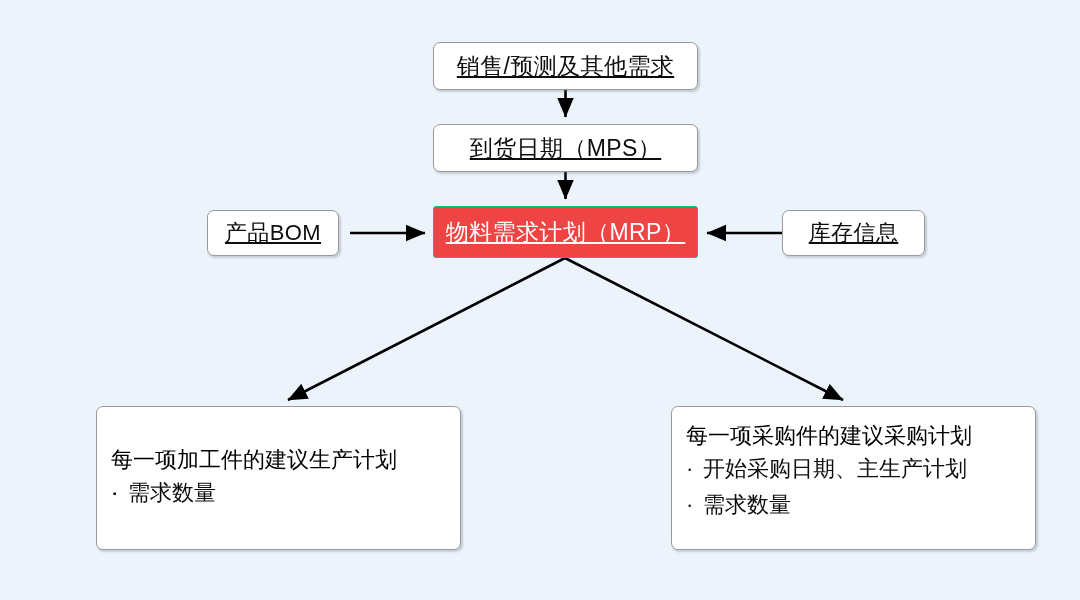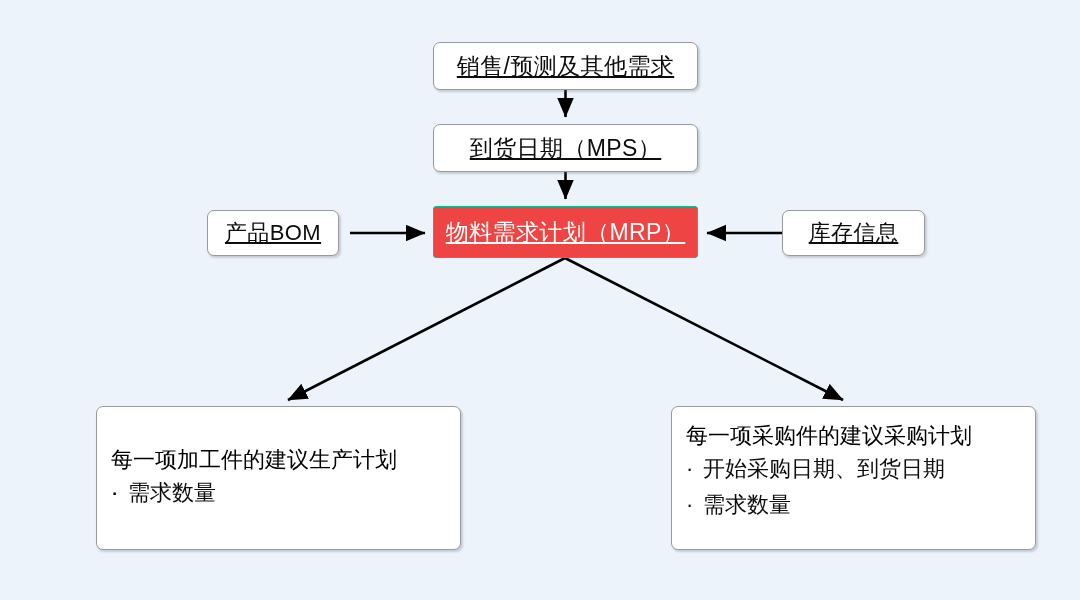--- a/index.html
+++ b/index.html
@@ -200,21 +200,21 @@
         <span>需求数量</span>
       </li>
     </ul>
   </div>
 
   <div class="node" id="node-purch-plan">
     <div class="detail-head">每一项采购件的建议采购计划</div>
     <ul class="detail-list">
       <li>
         <span class="bullet-dot">·</span>
-        <span>开始采购日期、到货日期</span>
+        <span>开始采购日期、主生产计划</span>
       </li>
       <li>
         <span class="bullet-dot">·</span>
         <span>需求数量</span>
       </li>
     </ul>
   </div>
 
 </div>
 

